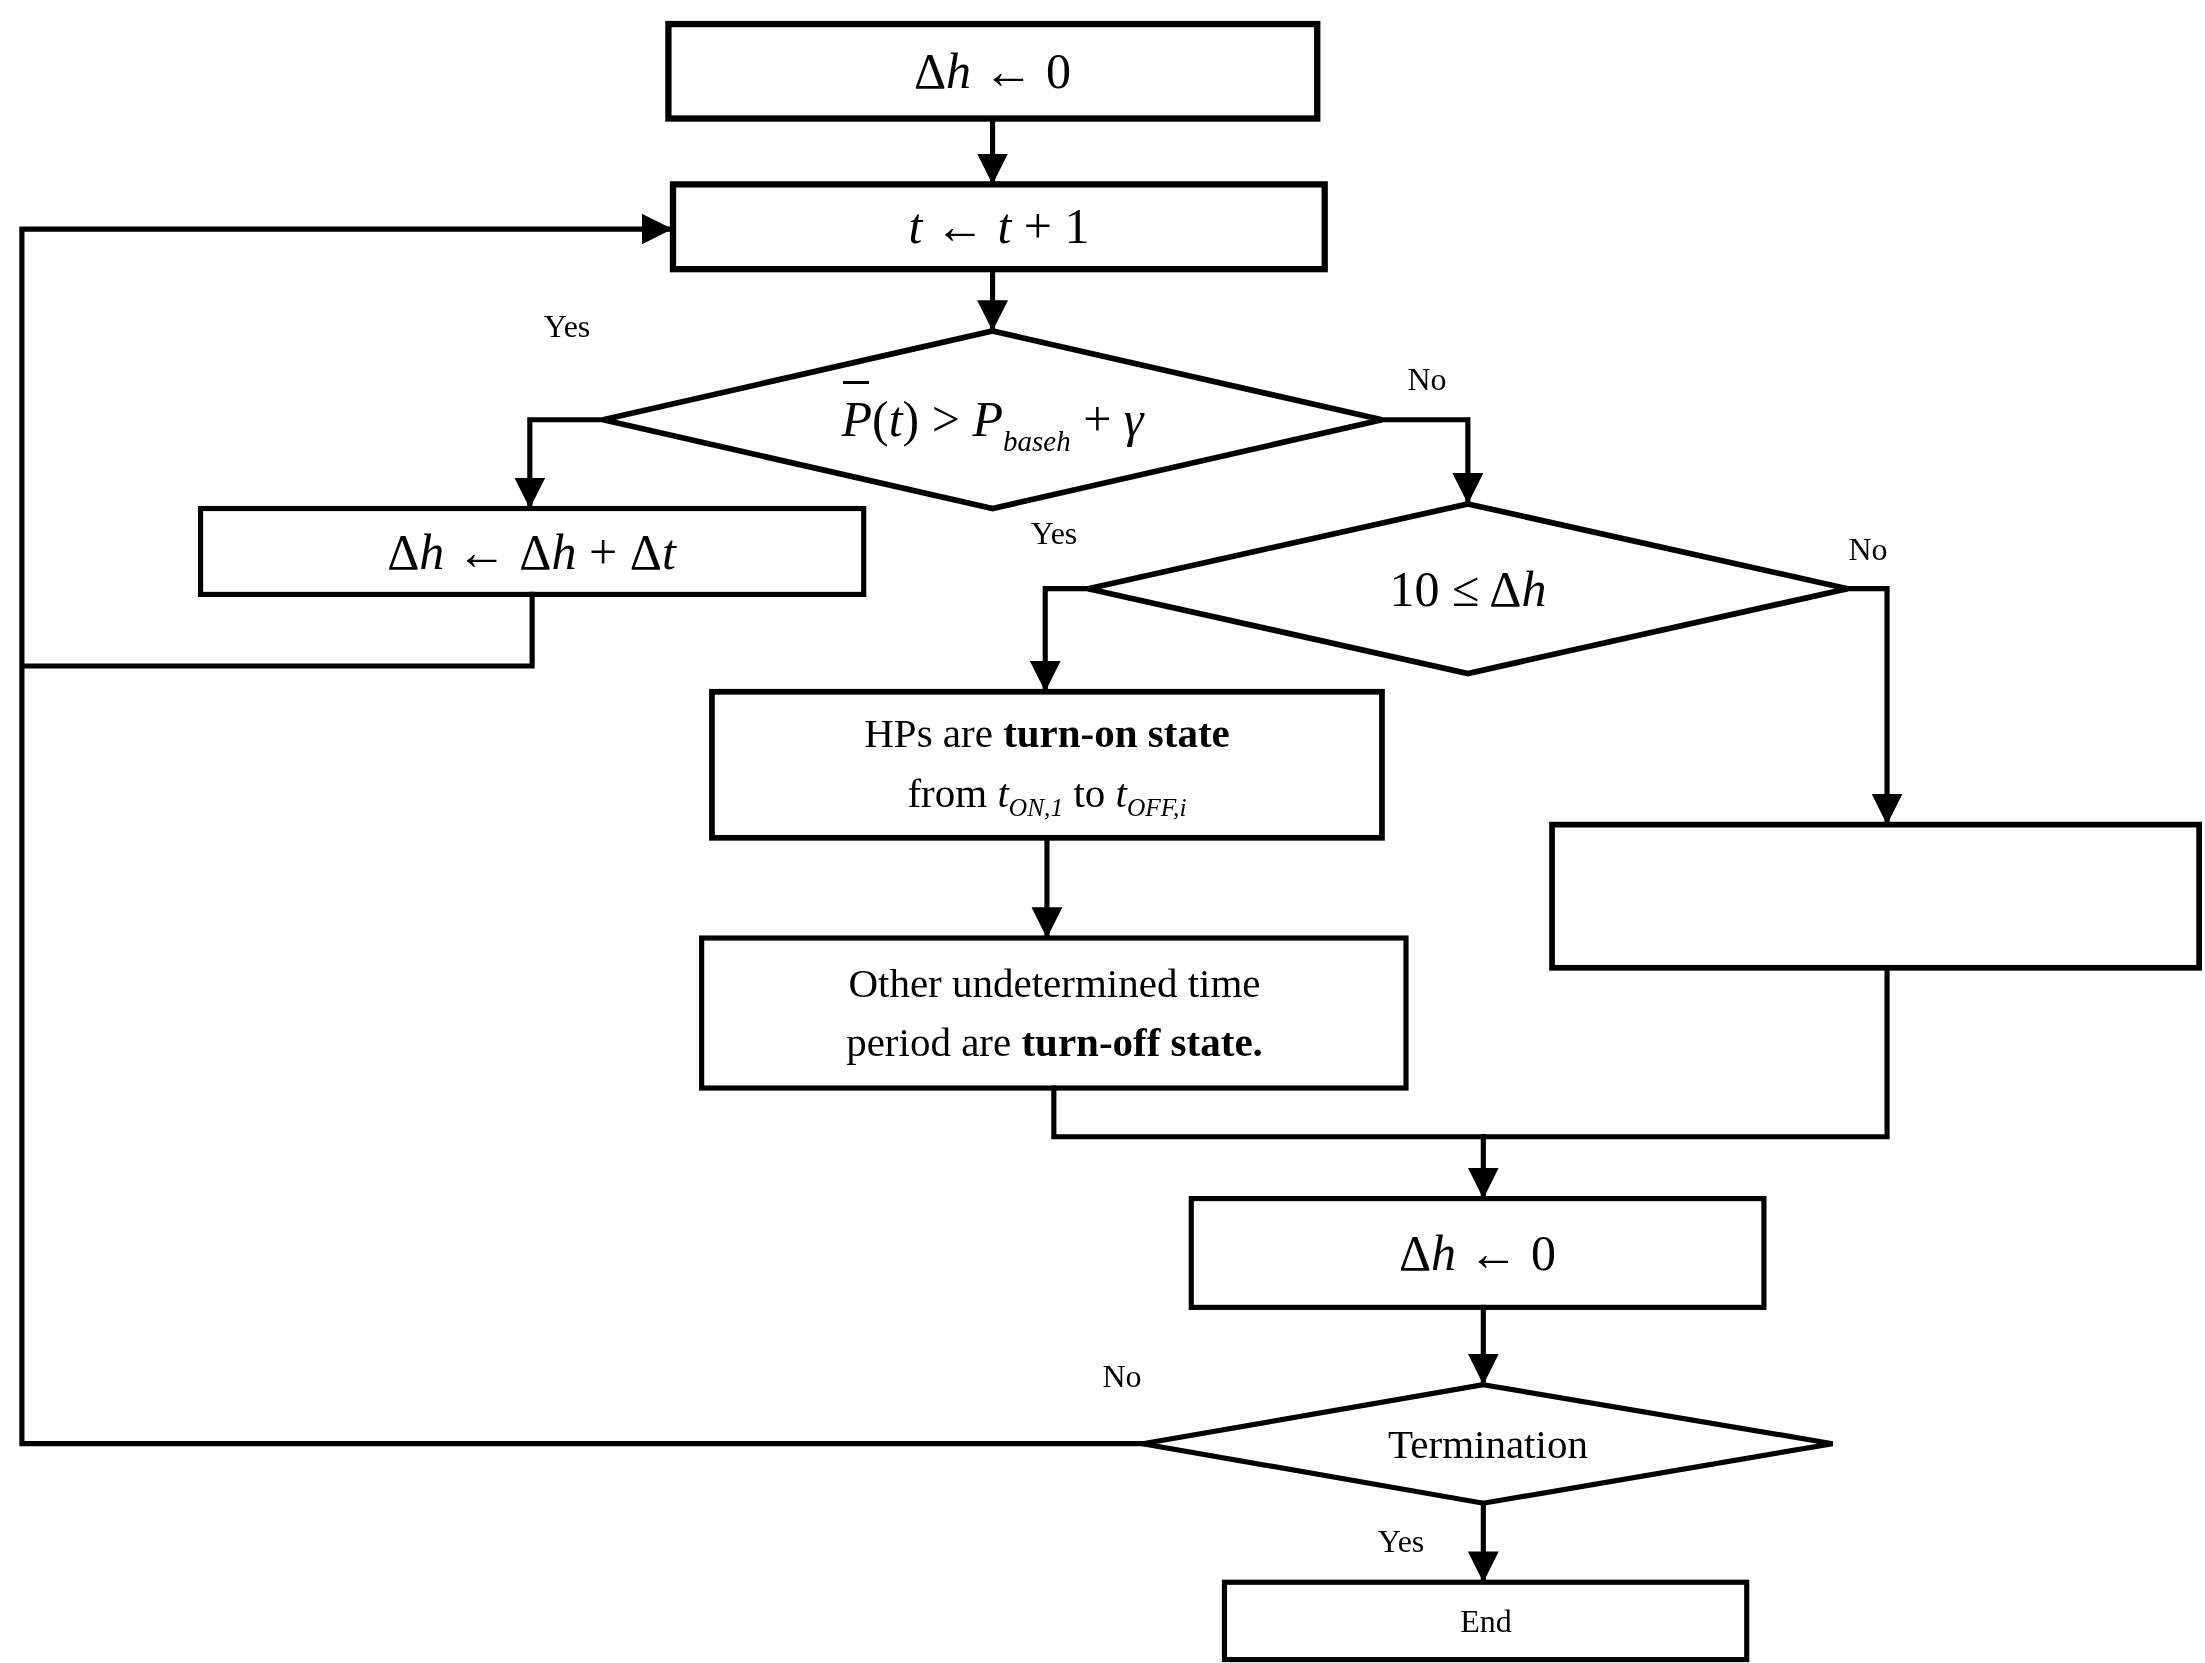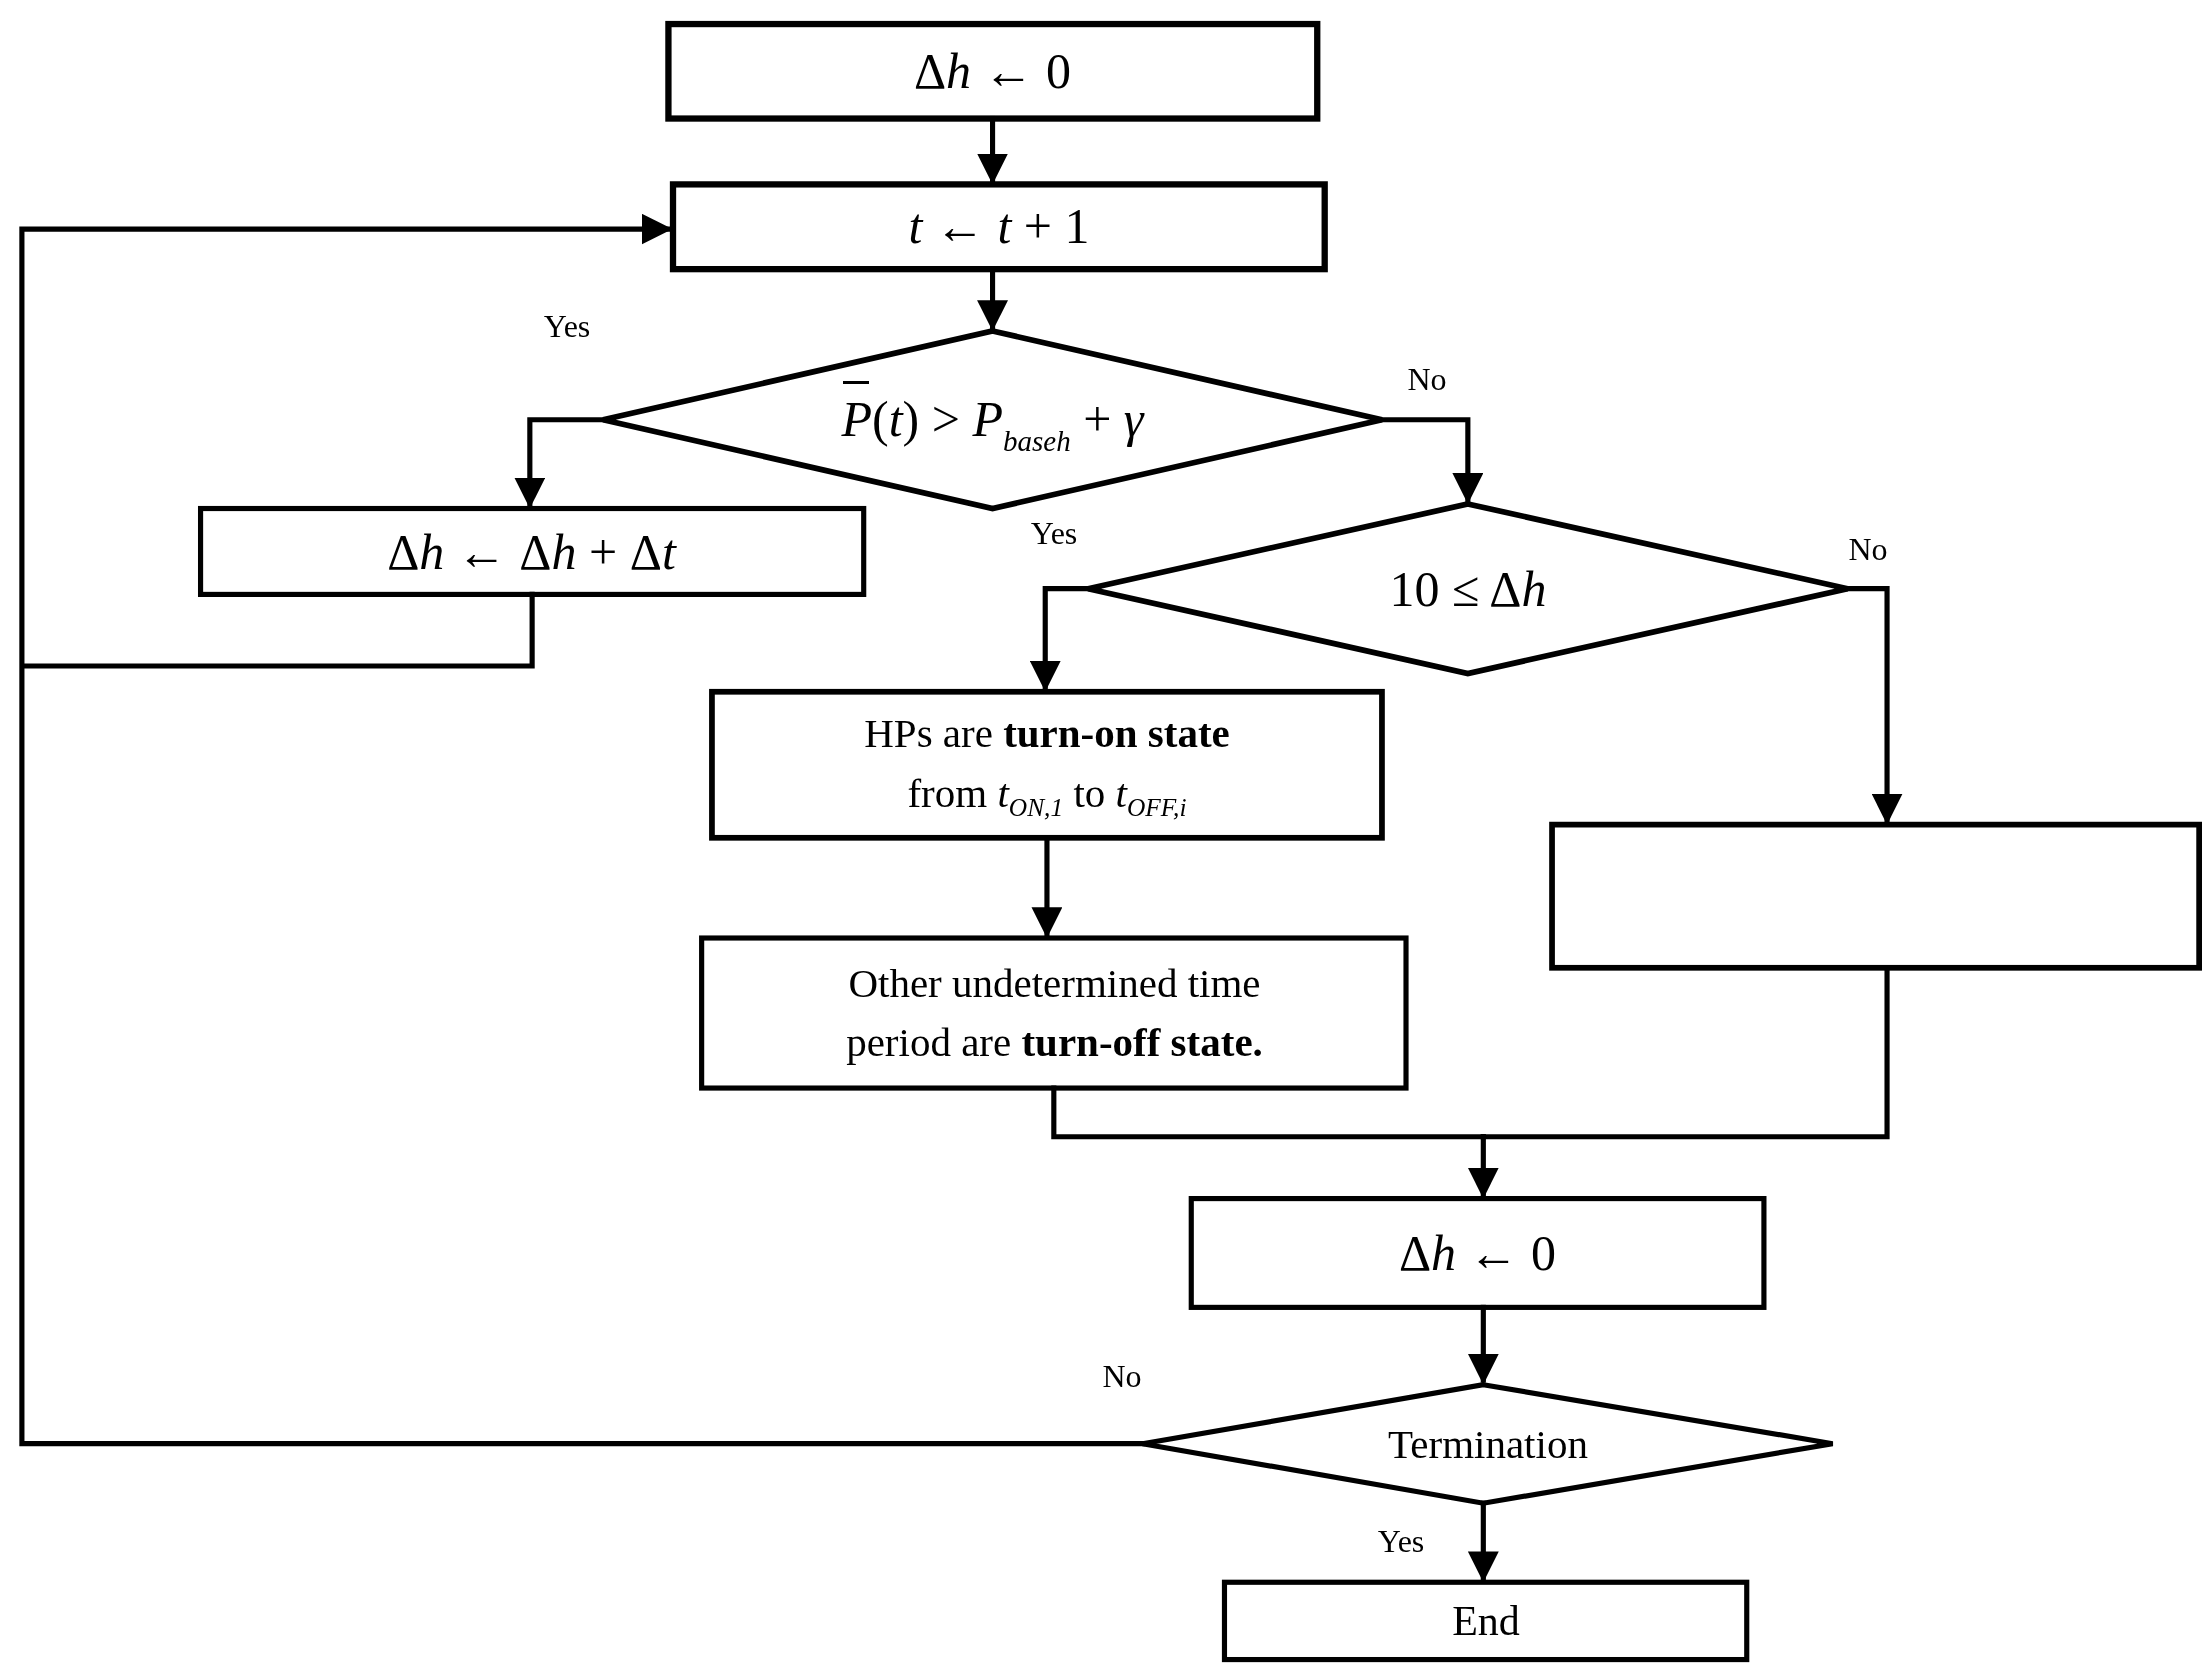--- a/index.html
+++ b/index.html
@@ -1,20 +1,20 @@
 <!DOCTYPE html>
 <html style="font-size:9.2px"><head>
 <meta charset="utf-8">
 <style>
   html,body{margin:0;padding:0;background:#fff;}
   #stage{position:relative;width:2205px;height:1663px;background:#ffffff;
          font-family:"Liberation Serif","DejaVu Serif",serif;color:#000;overflow:hidden;}
   #flow-svg{position:absolute;left:0;top:0;width:2205px;height:1663px;}
   .node{position:absolute;display:flex;align-items:center;justify-content:center;
-        text-align:center;font-size:42px;line-height:1.45;}
+        text-align:center;font-size:32px;line-height:1.45;}
   .node.math{font-size:50px;}
   .node.sent{font-size:41px;}
   .lbl{position:absolute;transform:translate(-50%,-50%);font-size:32px;white-space:nowrap;text-align:right;}
   i{font-style:italic;}
   b{font-weight:bold;}
   sub{font-size:0.62em;}
   .ss{display:inline-flex;flex-direction:row;align-items:flex-start;
       font-size:0.58em;line-height:1.08;vertical-align:-0.52em;font-style:italic;}
   .ovl{position:relative;display:inline-block;font-style:italic;}
   .ovl::after{content:"";position:absolute;left:0.04em;right:0.06em;top:-0.04em;

